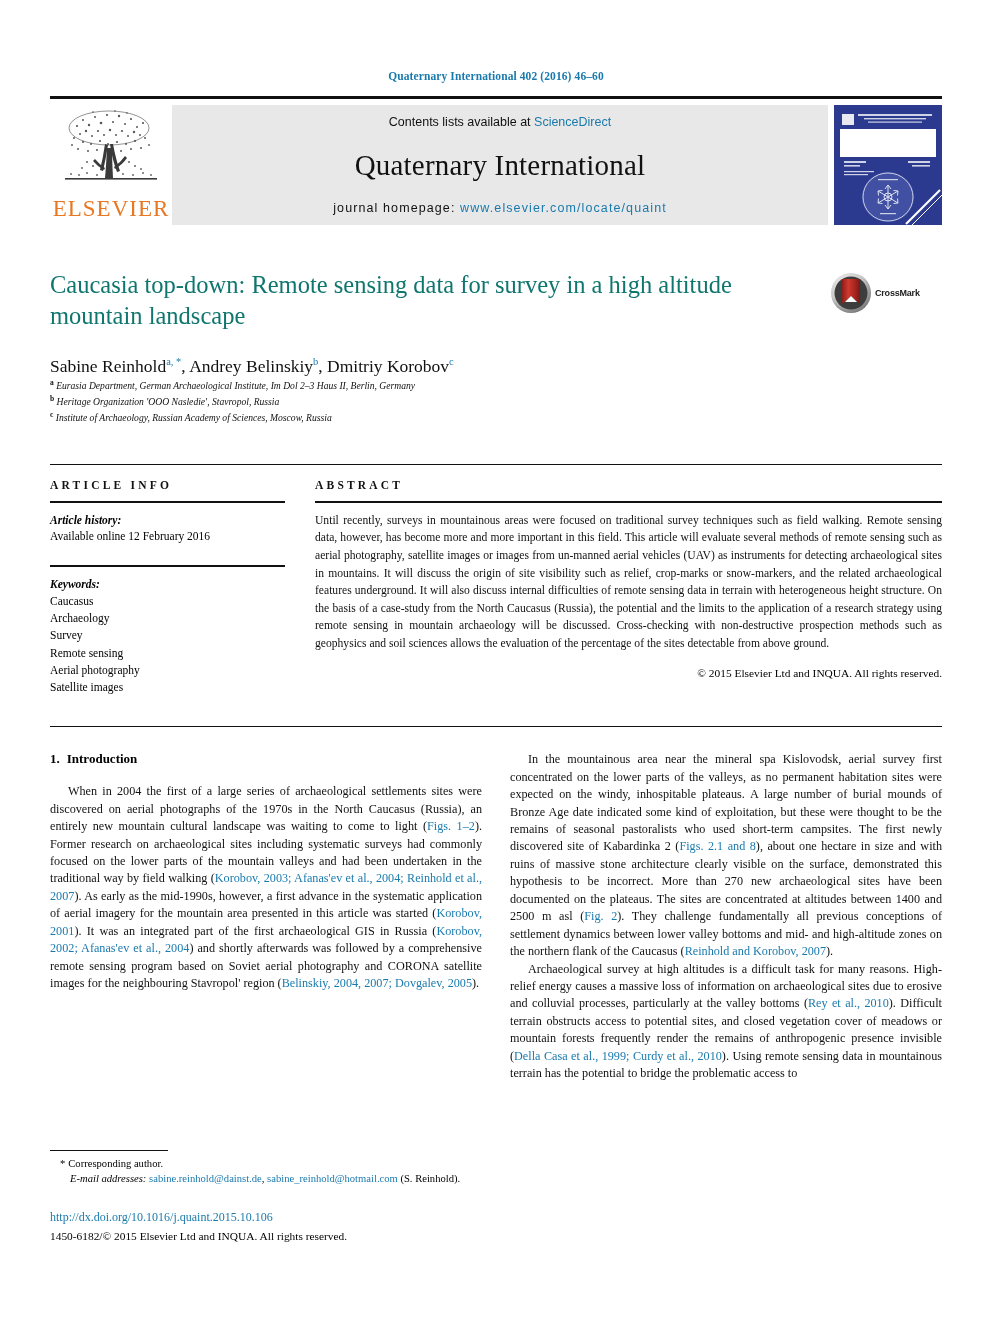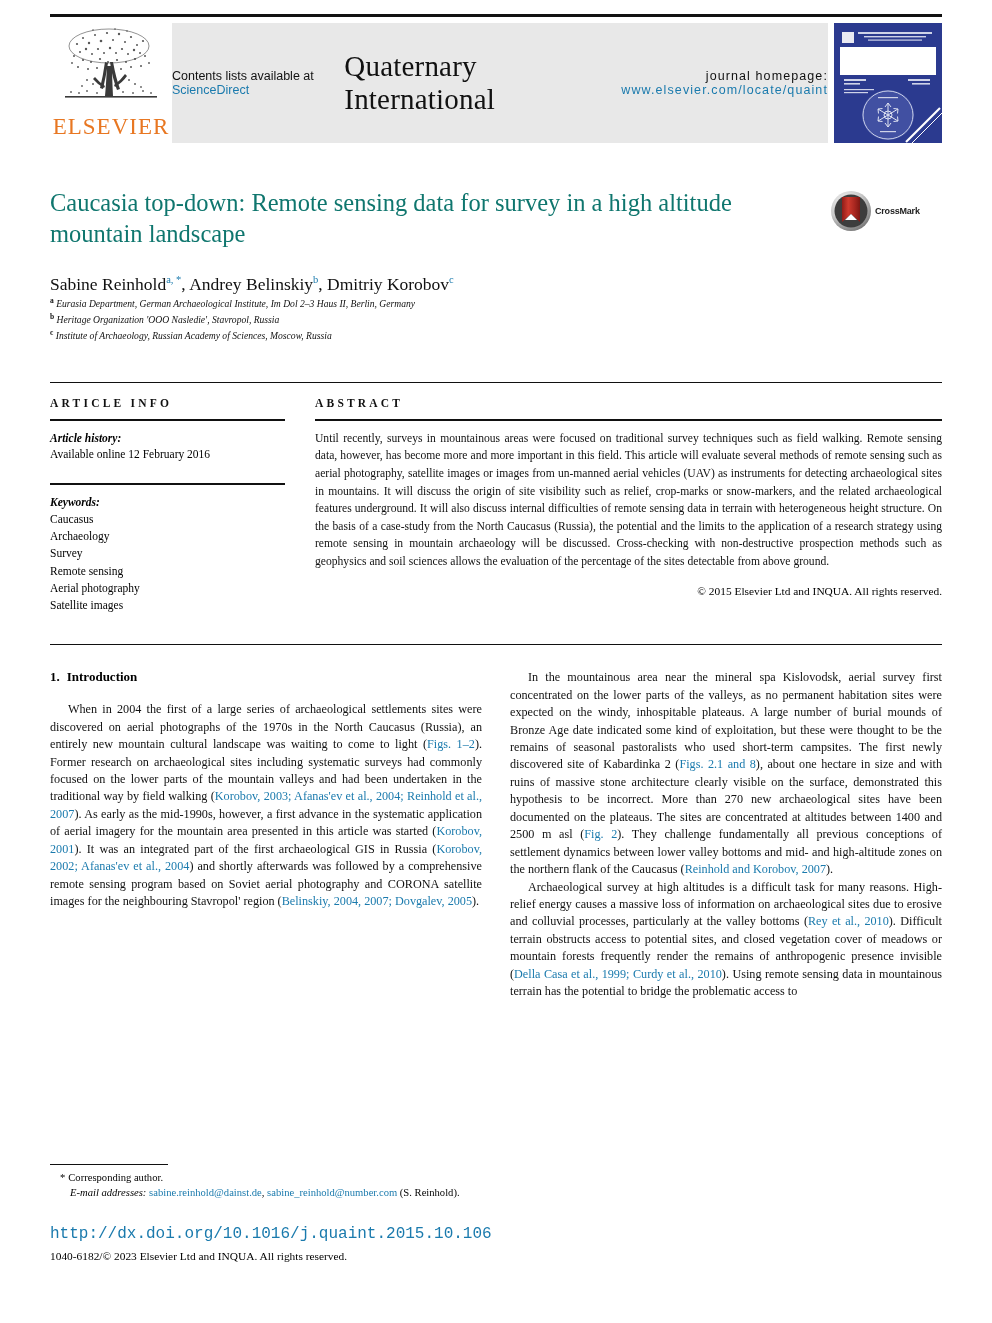--- a/index.html
+++ b/index.html
@@ -59,21 +59,21 @@
     color: #E87722;
     line-height: 1;
     margin-top: 1px;
   }
   .mast-center {
     flex: 1 1 auto;
     background: #e8e8e8;
     margin-top: 6px;
     margin-bottom: 2px;
     display: flex;
-    flex-direction: row;
+    flex-direction: column;
     justify-content: space-between;
     align-items: center;
     padding: 10px 0 10px 0;
     box-sizing: border-box;
   }
   .contents-line {
     font-family: "Liberation Sans", sans-serif;
     font-size: 12.5px;
     color: #111;
   }
@@ -260,35 +260,35 @@
     line-height: 1.42;
     margin: 0;
     text-align: justify;
   }
   .fn-line .star { margin-right: 3px; }
   .fn-em { font-style: italic; }
   .fn-link { color: #1a7aad; }
   .doi-block { margin-top: 22px; }
   .doi-link {
     display: block;
-    font-size: 16px;
+    font-size: 12px;
     color: #1a7aad;
     line-height: 1.5;
-    font-family: Liberation Mono, monospace;
   }
   .issn-line {
     font-size: 11.4px;
     line-height: 1.5;
   }
 </style>
 </head>
 <body>
 
 <div class="page">
 
+  <div class="running-head">Quaternary International 402 (2016) 46–60</div>
 
   <div class="masthead">
 
     <div class="mast-logo">
       <svg class="tree-svg" width="108" height="92" viewBox="0 0 108 92">
         <g fill="#3a3a3a">
           <ellipse cx="52" cy="24" rx="40" ry="17" fill="none" stroke="#4a4a4a" stroke-width="0.6"></ellipse>
           <g opacity="0.85">
             <circle cx="20" cy="22" r="1.1"></circle>
               <circle cx="26" cy="16" r="1"></circle>
@@ -488,20 +488,20 @@
       <div id="right-paras">
           <p class="body-p"><span>In the mountainous area near the mineral spa Kislovodsk, aerial survey first concentrated on the lower parts of the valleys, as no permanent habitation sites were expected on the windy, inhospitable plateaus. A large number of burial mounds of Bronze Age date indicated some kind of exploitation, but these were thought to be the remains of seasonal pastoralists who used short-term campsites. The first newly discovered site of Kabardinka 2 (</span><span class="ref">Figs. 2.1 and 8</span><span>), about one hectare in size and with ruins of massive stone architecture clearly visible on the surface, demonstrated this hypothesis to be incorrect. More than 270 new archaeological sites have been documented on the plateaus. The sites are concentrated at altitudes between 1400 and 2500 m asl (</span><span class="ref">Fig. 2</span><span>). They challenge fundamentally all previous conceptions of settlement dynamics between lower valley bottoms and mid- and high-altitude zones on the northern flank of the Caucasus (</span><span class="ref">Reinhold and Korobov, 2007</span><span>).</span></p>
           <p class="body-p"><span>Archaeological survey at high altitudes is a difficult task for many reasons. High-relief energy causes a massive loss of information on archaeological sites due to erosive and colluvial processes, particularly at the valley bottoms (</span><span class="ref">Rey et al., 2010</span><span>). Difficult terrain obstructs access to potential sites, and closed vegetation cover of meadows or mountain forests frequently render the remains of anthropogenic presence invisible (</span><span class="ref">Della Casa et al., 1999; Curdy et al., 2010</span><span>). Using remote sensing data in mountainous terrain has the potential to bridge the problematic access to</span></p>
         </div>
     </div>
   </div>
 
   <div class="footnotes">
     <div class="fn-rule"></div>
     <p class="fn-line" style="text-indent:10px;"><span class="star">*</span><span>Corresponding author.</span></p>
-    <p class="fn-line" style="text-indent:20px;"><span class="fn-em">E-mail addresses:</span> <span class="fn-link">sabine.reinhold@dainst.de</span>, <span class="fn-link">sabine_reinhold@number.com</span> <span>(S. Reinhold).</span></p>
+    <p class="fn-line" style="text-indent:20px;"><span class="fn-em">E-mail addresses:</span> <span class="fn-link">sabine.reinhold@dainst.de</span>, <span class="fn-link">sabine_reinhold@hotmail.com</span> <span>(S. Reinhold).</span></p>
     <div class="doi-block">
       <span class="doi-link">http://dx.doi.org/10.1016/j.quaint.2015.10.106</span>
-      <span class="issn-line">1040-6182/© 2023 Elsevier Ltd and INQUA. All rights reserved.</span>
+      <span class="issn-line">1450-6182/© 2015 Elsevier Ltd and INQUA. All rights reserved.</span>
     </div>
   </div>
 
 </div>
 
 </body></html>

